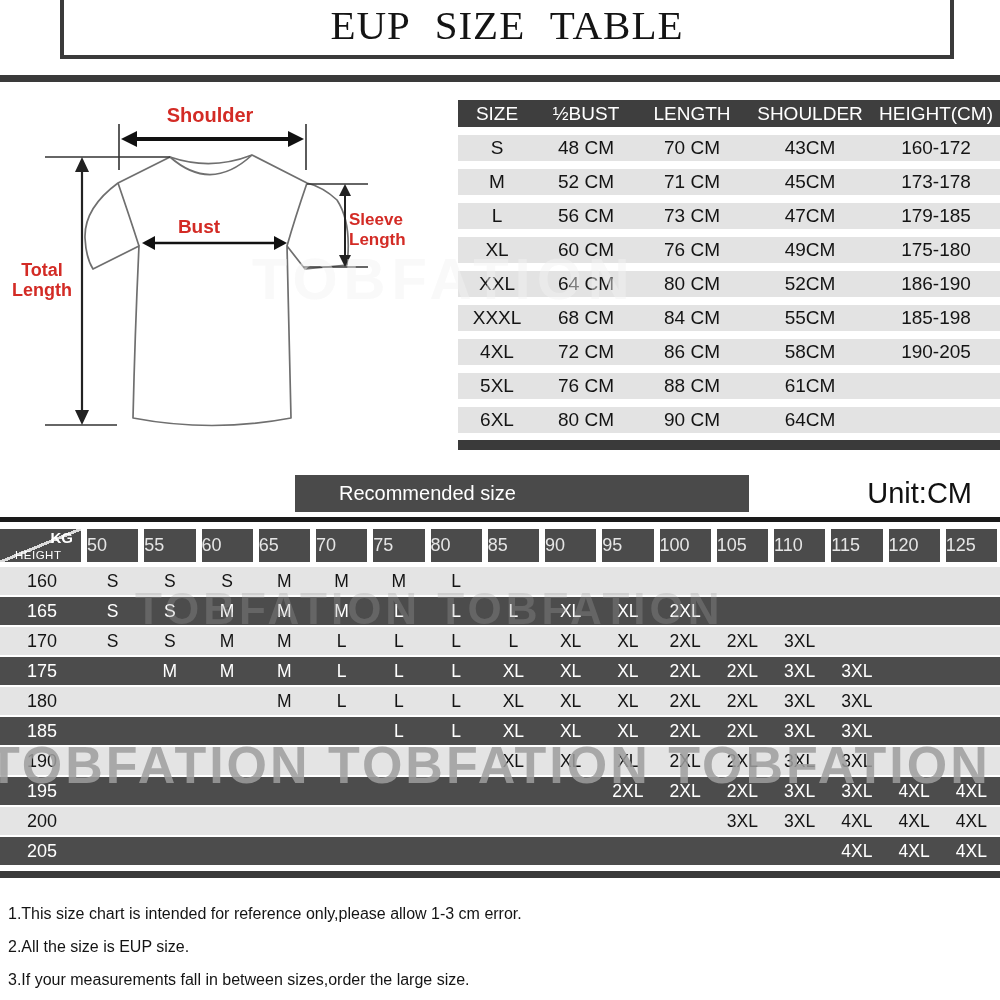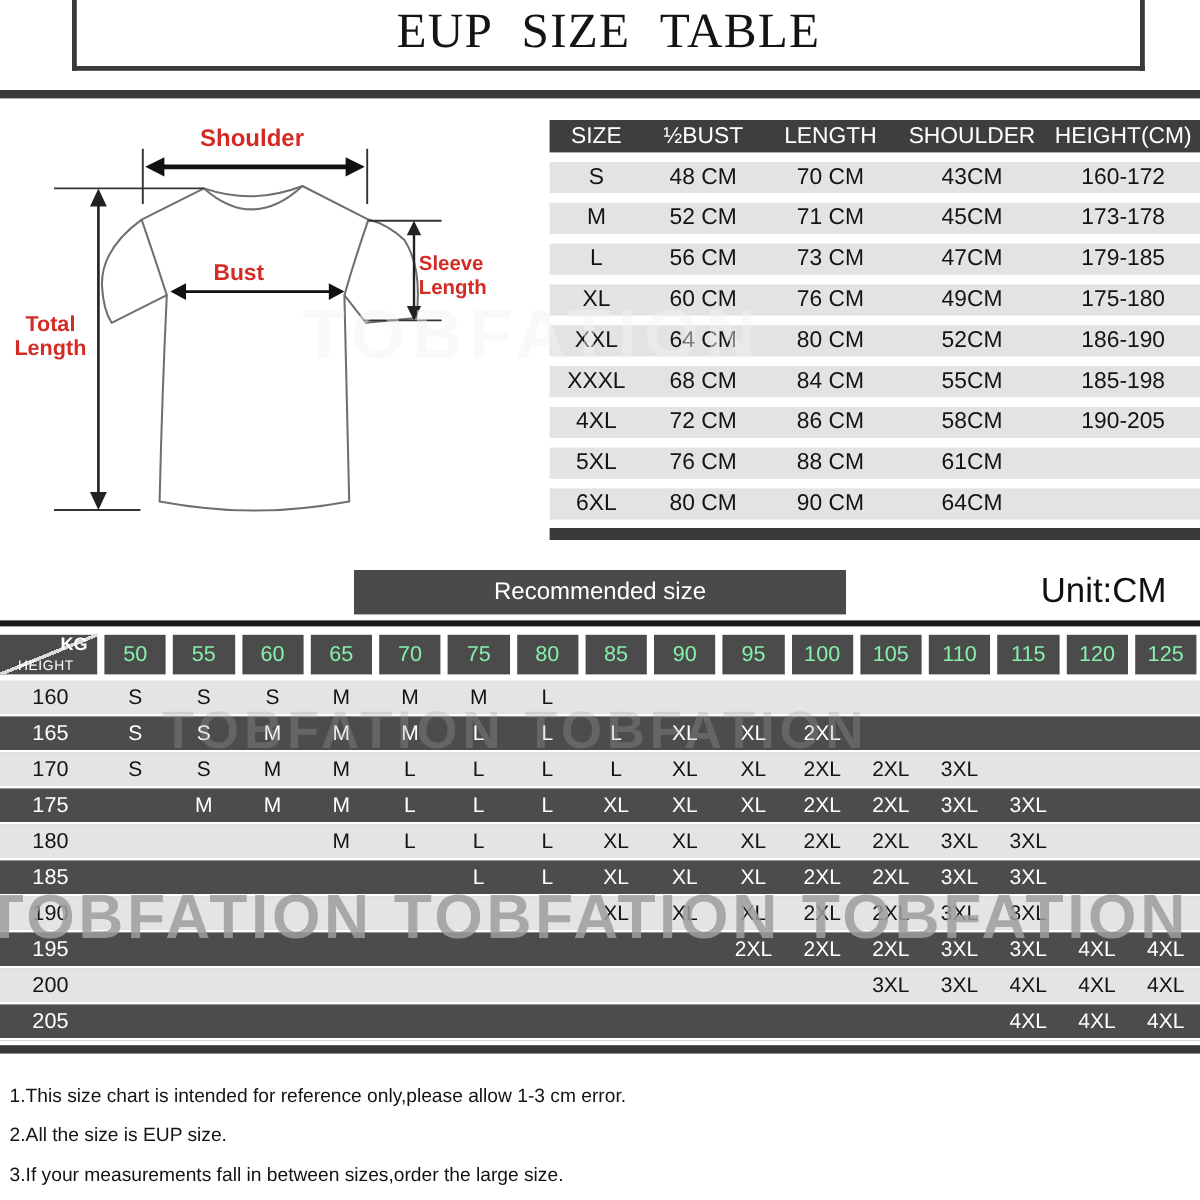--- a/index.html
+++ b/index.html
@@ -23,28 +23,28 @@
   .st-row .st-cell{font-size:19px;line-height:26px;text-align:center;color:#141414;}
   .st-bottom-bar{height:10px;background:#3a3a3a;margin-top:7px;}
 
   
   .diagram{position:absolute;left:0;top:88px;width:460px;height:390px;}
   .diagram svg{display:block;}
   .red-label{fill:#d32b25;font-family:"Liberation Sans",sans-serif;font-weight:bold;}
 
   
   .banner{position:absolute;left:295px;top:475px;width:410px;height:37px;background:#4a4a4a;
-          color:#fff;font-size:20px;display:flex;align-items:center;justify-content:center;}
+          color:#fff;font-size:20px;display:flex;align-items:center;padding-left:44px;}
   .unit{position:absolute;right:28px;top:477px;font-size:29px;color:#111;}
   .black-line{position:absolute;left:0;top:517px;width:1000px;height:5px;background:#1a1a1a;}
 
   
   .matrix{position:absolute;left:0;top:529px;width:1000px;}
   .mx-grid{display:grid;grid-template-columns:84px repeat(16,1fr);}
-  .m-hcell{background:#4b4b4b;color:#86efac;font-size:18px;line-height:33px;text-align:center;margin:0 3px;}
+  .m-hcell{background:#4b4b4b;color:#e5e5e5;font-size:18px;line-height:33px;text-align:left;margin:0 3px;}
   .m-corner{position:relative;background:#4b4b4b;margin:0 3px 0 0;height:33px;overflow:hidden;}
   .m-corner::after{content:"";position:absolute;inset:0;
       background:linear-gradient(to bottom right,transparent calc(50% - 1.5px),#dcdcdc calc(50% - 1.5px),#dcdcdc calc(50% + 1.5px),transparent calc(50% + 1.5px));}
   .m-corner .kg{position:absolute;top:0;right:8px;color:#fff;font-size:15px;font-weight:bold;z-index:1;}
   .m-corner .hgt{position:absolute;bottom:1px;left:2px;color:#fff;font-size:11.5px;letter-spacing:.5px;z-index:1;padding-left:13px;}
   .m-body{margin-top:5px;}
   .m-row{height:28px;border-bottom:2.5px solid #fff;}
   .m-row.light{background:#e4e4e4;color:#141414;}
   .m-row.dark{background:#4c4c4c;color:#fff;}
   .m-label{font-size:18px;line-height:28px;text-align:center;}

